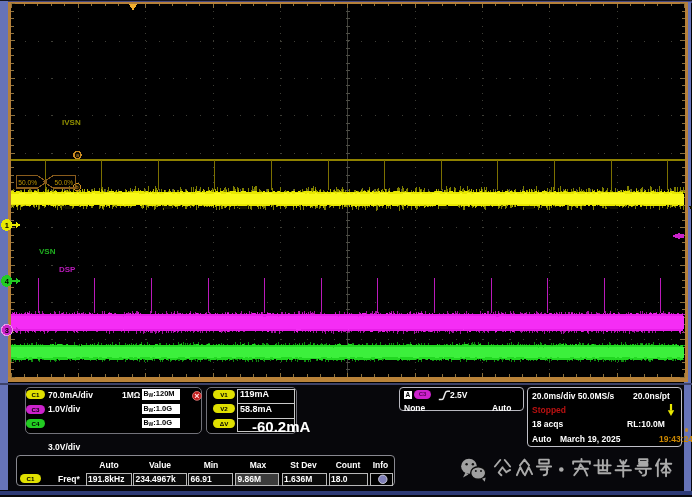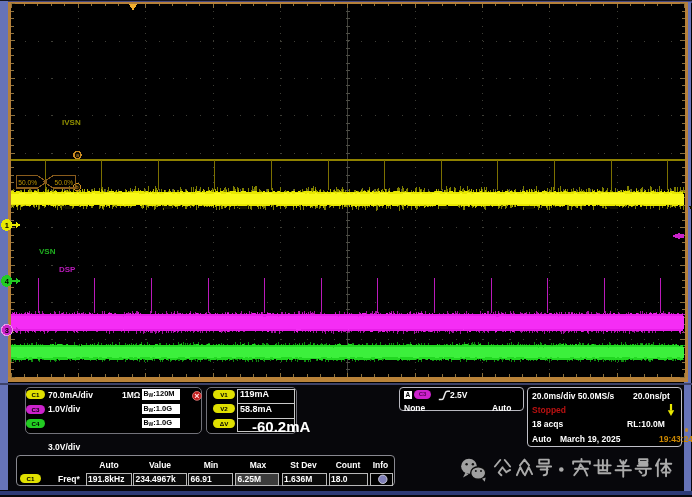--- a/index.html
+++ b/index.html
@@ -133,21 +133,21 @@
 <div class="wt" style="left:380.5px;top:459.5px;transform:translateX(-50%)">Info</div>
 <div class="pill" style="left:20px;top:474px;width:21px;height:8.5px;background:#e0e000;font-size:6.2px;line-height:9px">C1</div>
 <div class="wt" style="left:58px;top:474px">Freq*</div>
 <div class="abs" style="left:85.5px;top:472.5px;width:46.0px;height:13px;background:#0a0a0a;border:1px solid #b8b8b8"></div>
 <div class="wt" style="left:88.0px;top:474.3px">191.8kHz</div>
 <div class="abs" style="left:133.0px;top:472.5px;width:53.5px;height:13px;background:#0a0a0a;border:1px solid #b8b8b8"></div>
 <div class="wt" style="left:135.5px;top:474.3px">234.4967k</div>
 <div class="abs" style="left:188.0px;top:472.5px;width:45.0px;height:13px;background:#0a0a0a;border:1px solid #b8b8b8"></div>
 <div class="wt" style="left:190.5px;top:474.3px">66.91</div>
 <div class="abs" style="left:235.0px;top:472.5px;width:44.0px;height:13px;background:#3c3c3c;border:1px solid #b8b8b8"></div>
-<div class="wt" style="left:237.5px;top:474.3px">6.25M</div>
+<div class="wt" style="left:237.5px;top:474.3px">9.86M</div>
 <div class="abs" style="left:281.5px;top:472.5px;width:45.5px;height:13px;background:#0a0a0a;border:1px solid #b8b8b8"></div>
 <div class="wt" style="left:284.0px;top:474.3px">1.636M</div>
 <div class="abs" style="left:328.5px;top:472.5px;width:39.0px;height:13px;background:#0a0a0a;border:1px solid #b8b8b8"></div>
 <div class="wt" style="left:331.0px;top:474.3px">18.0</div>
 <div class="abs" style="left:369.5px;top:472.5px;width:23.5px;height:13px;border:1px solid #b8b8b8"></div>
 <svg class="abs" style="left:377px;top:473.5px" width="12" height="12">
     <circle cx="5.8" cy="5.3" r="4.2" fill="#8080b8" stroke="#c8c8d8" stroke-width="1"></circle>
   </svg>
 <svg class="abs" style="left:440px;top:450px" width="252" height="47" viewBox="0 0 252 47">
     <g fill="#a0a0a0">

